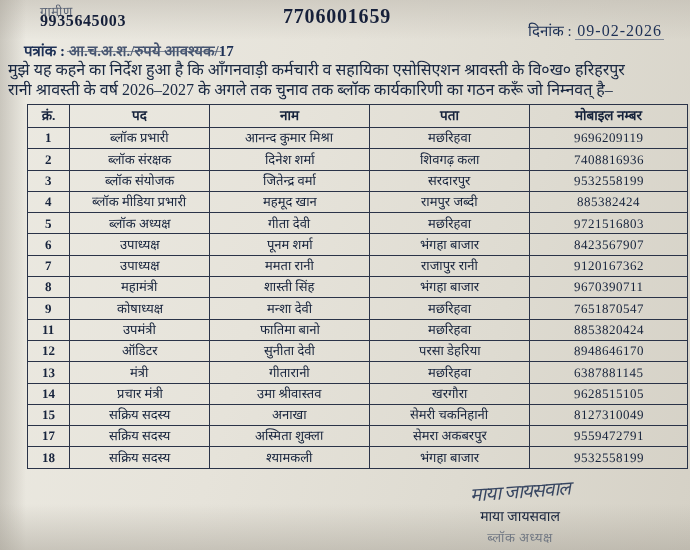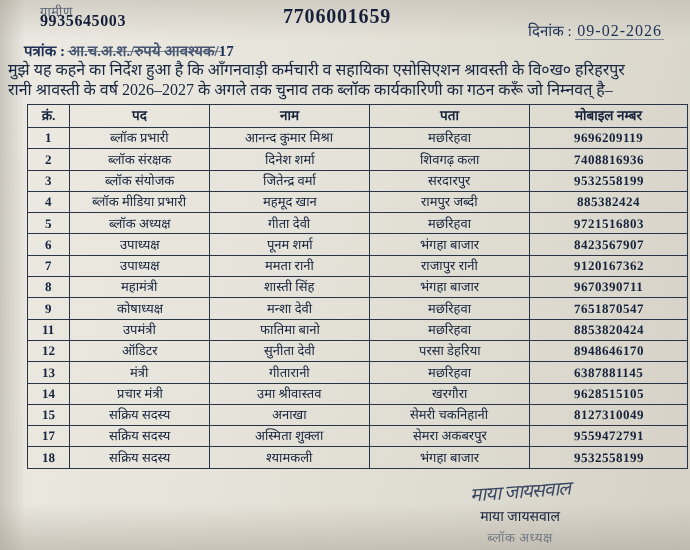--- a/index.html
+++ b/index.html
@@ -150,21 +150,21 @@
     font-size: 13.5px;
     height: 22px;
   }
   col.c-sn    { width: 42px; }
   col.c-pad   { width: 140px; }
   col.c-naam  { width: 160px; }
   col.c-pata  { width: 160px; }
   col.c-mob   { width: 158px; }
 
   td.sn { font-size: 13px; font-weight: bold; }
-  td.mob { letter-spacing: .5px; font-size: 13px; font-weight: bold; }
+  td.mob { letter-spacing: .5px; font-size: 13px; }
 
   
   table.reg td span.cellv {
     display: inline-block;
     transform: rotate(-0.25deg);
   }
   table.reg tr:nth-child(2n) td span.cellv { transform: rotate(0.2deg); }
 
   
   .footer {

